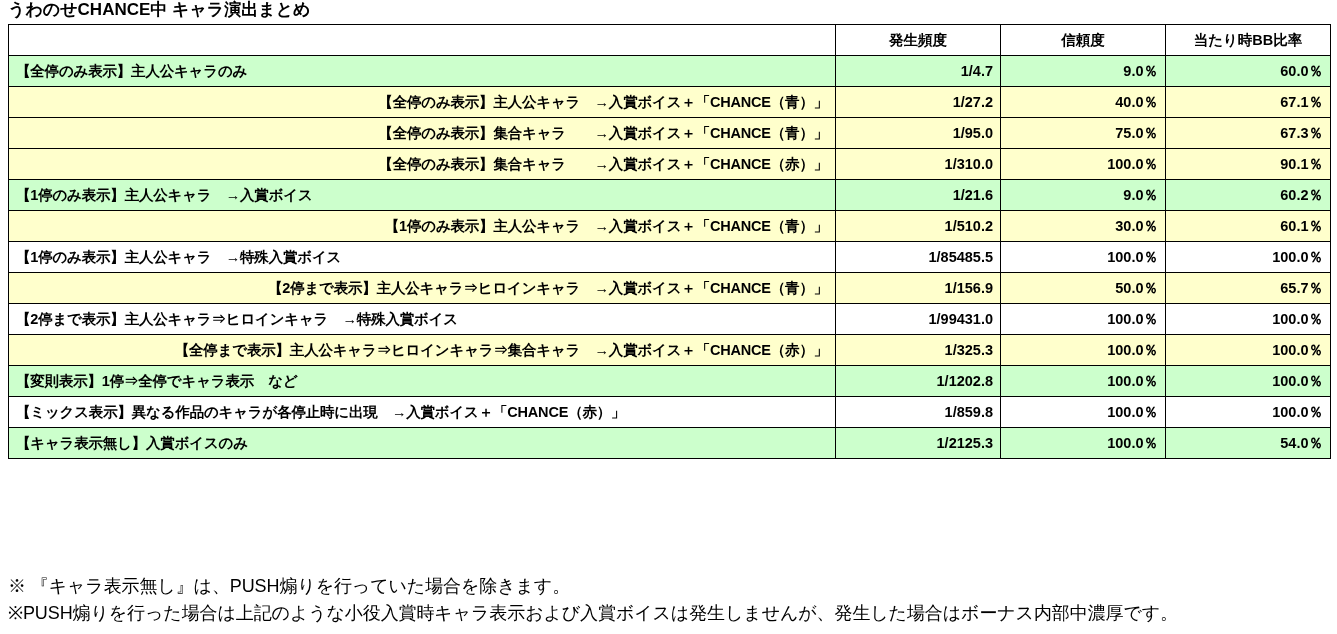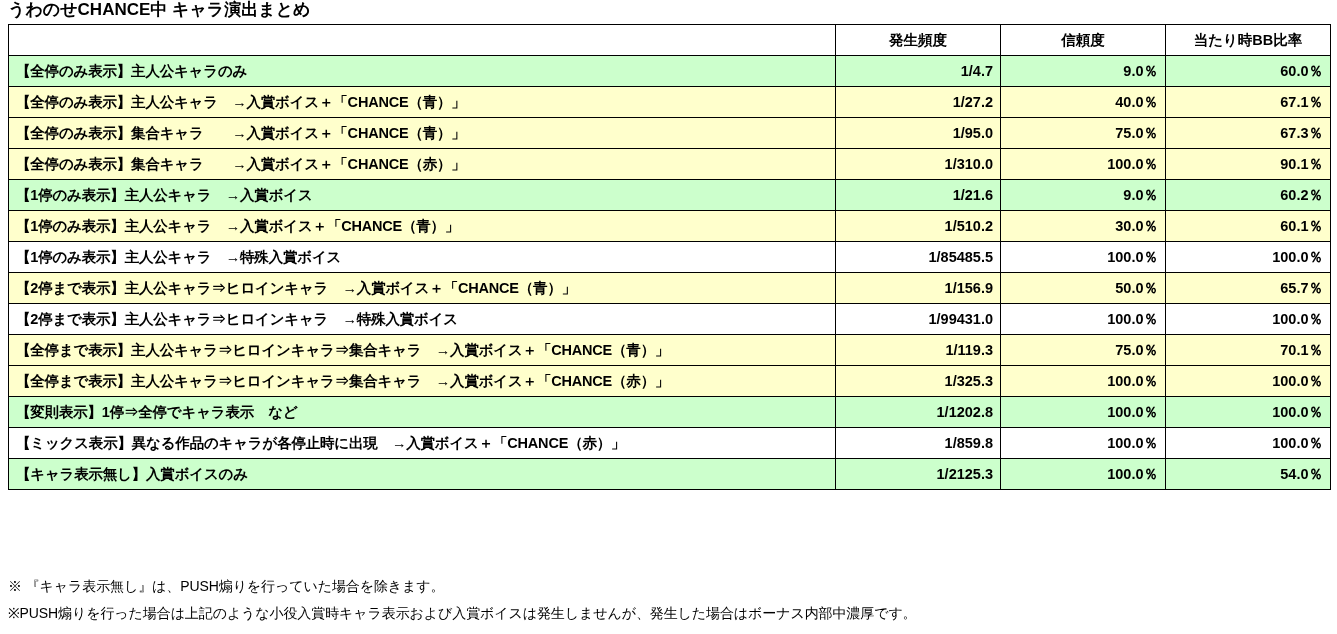--- a/index.html
+++ b/index.html
@@ -64,28 +64,28 @@
     text-align: left;
     font-weight: bold;
     letter-spacing: -0.2px;
   }
   td.num {
     text-align: right;
     font-weight: bold;
     padding-right: 9px;
   }
   tr.green td { background: #ccffcc; }
-  tr.yellow td { background: #ffffcc; }
+  tr.yellow td { background: #ffffcc; text-align: right; }
   tr.white td { background: #ffffff; }
 
   .notes {
     position: absolute;
     left: 8px;
     top: 573px;
-    font-size: 14px;
+    font-size: 18px;
     line-height: 27px;
     white-space: nowrap;
   }
   .notes div { letter-spacing: -0.1px; }
 </style>
 </head>
 <body>
 
 <div class="page">
 
@@ -155,26 +155,20 @@
         <td class="num">50.0％</td>
         <td class="num">65.7％</td>
       </tr>
       <tr class="white">
         <td class="label">【2停まで表示】主人公キャラ⇒ヒロインキャラ　→特殊入賞ボイス</td>
         <td class="num">1/99431.0</td>
         <td class="num">100.0％</td>
         <td class="num">100.0％</td>
       </tr>
       <tr class="yellow">
-        <td class="label">【全停まで表示】主人公キャラ⇒ヒロインキャラ⇒集合キャラ　→入賞ボイス＋「CHANCE（青）」</td>
-        <td class="num">1/119.3</td>
-        <td class="num">75.0％</td>
-        <td class="num">70.1％</td>
-      </tr>
-      <tr class="yellow">
         <td class="label">【全停まで表示】主人公キャラ⇒ヒロインキャラ⇒集合キャラ　→入賞ボイス＋「CHANCE（赤）」</td>
         <td class="num">1/325.3</td>
         <td class="num">100.0％</td>
         <td class="num">100.0％</td>
       </tr>
       <tr class="green">
         <td class="label">【変則表示】1停⇒全停でキャラ表示　など</td>
         <td class="num">1/1202.8</td>
         <td class="num">100.0％</td>
         <td class="num">100.0％</td>

